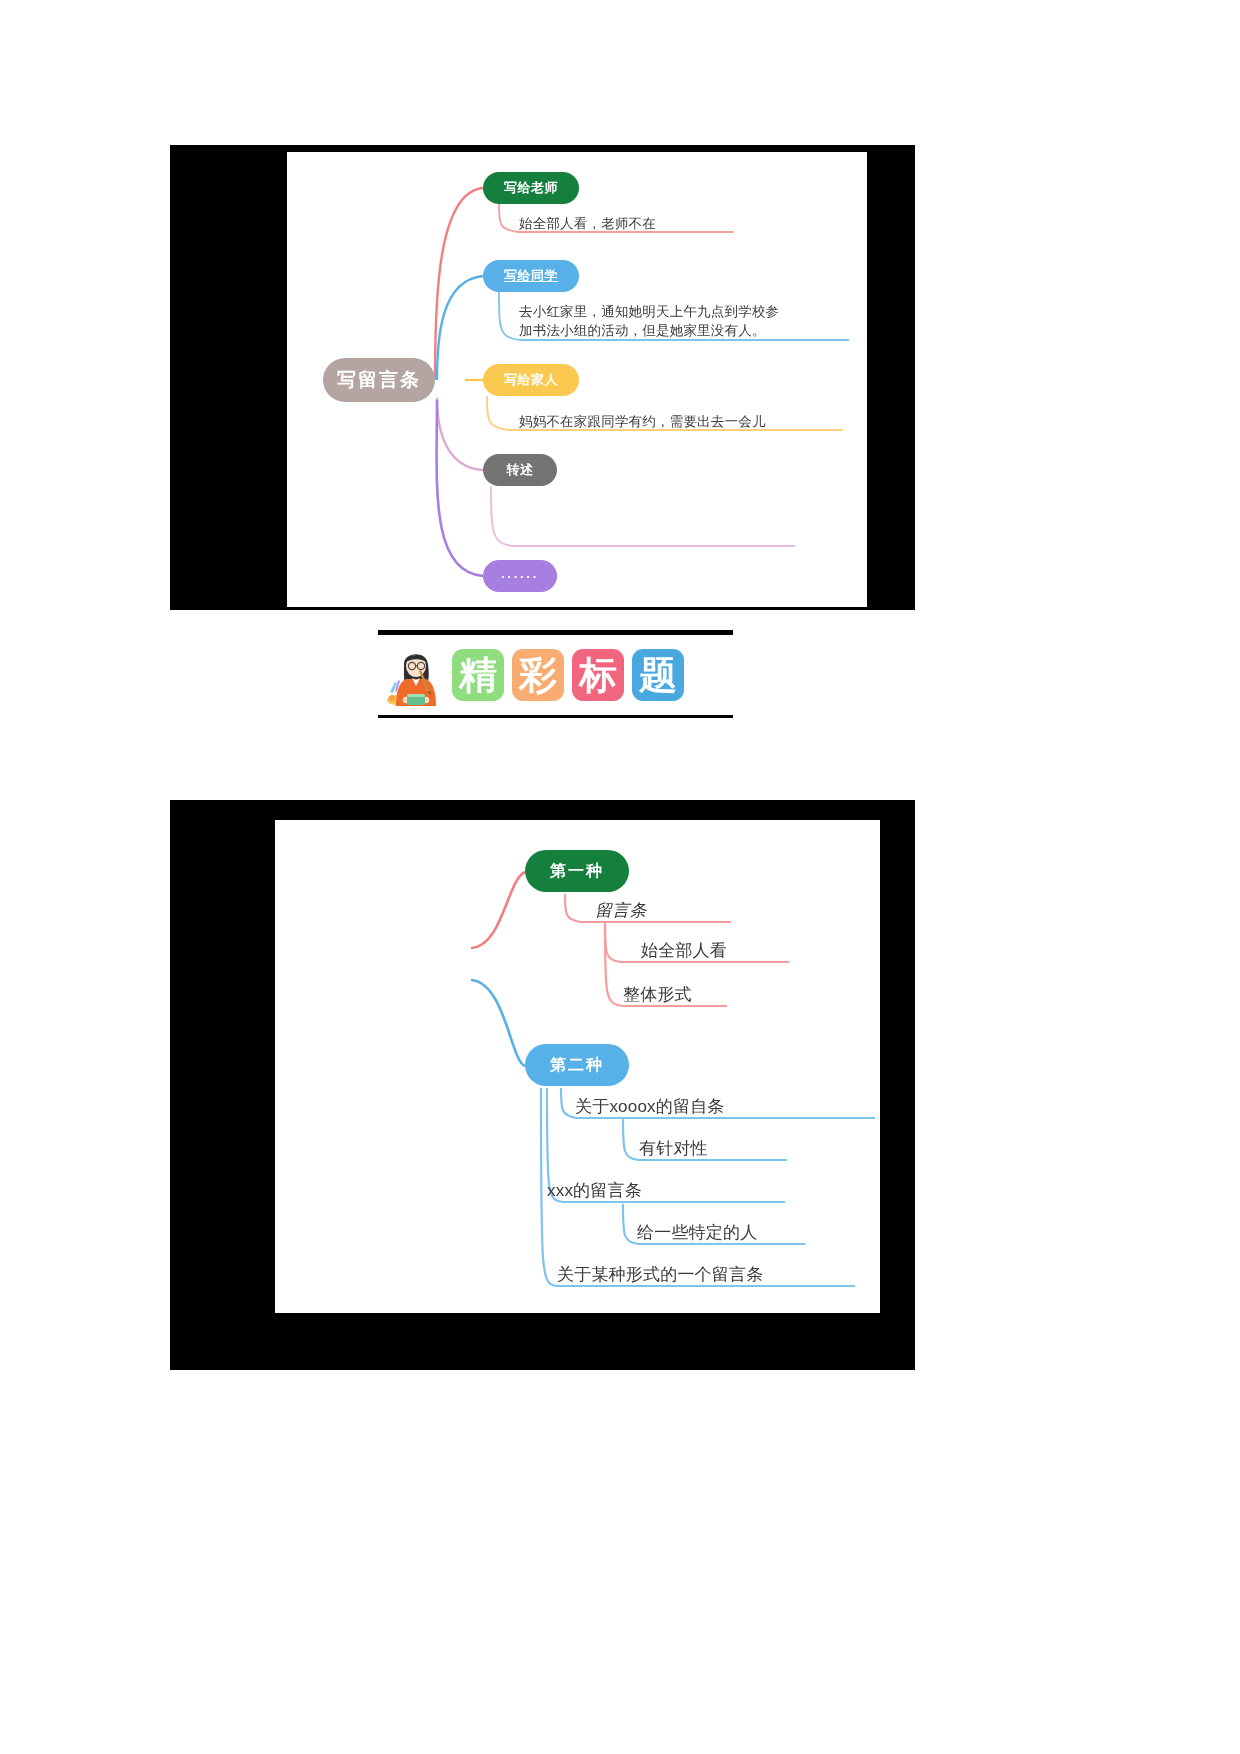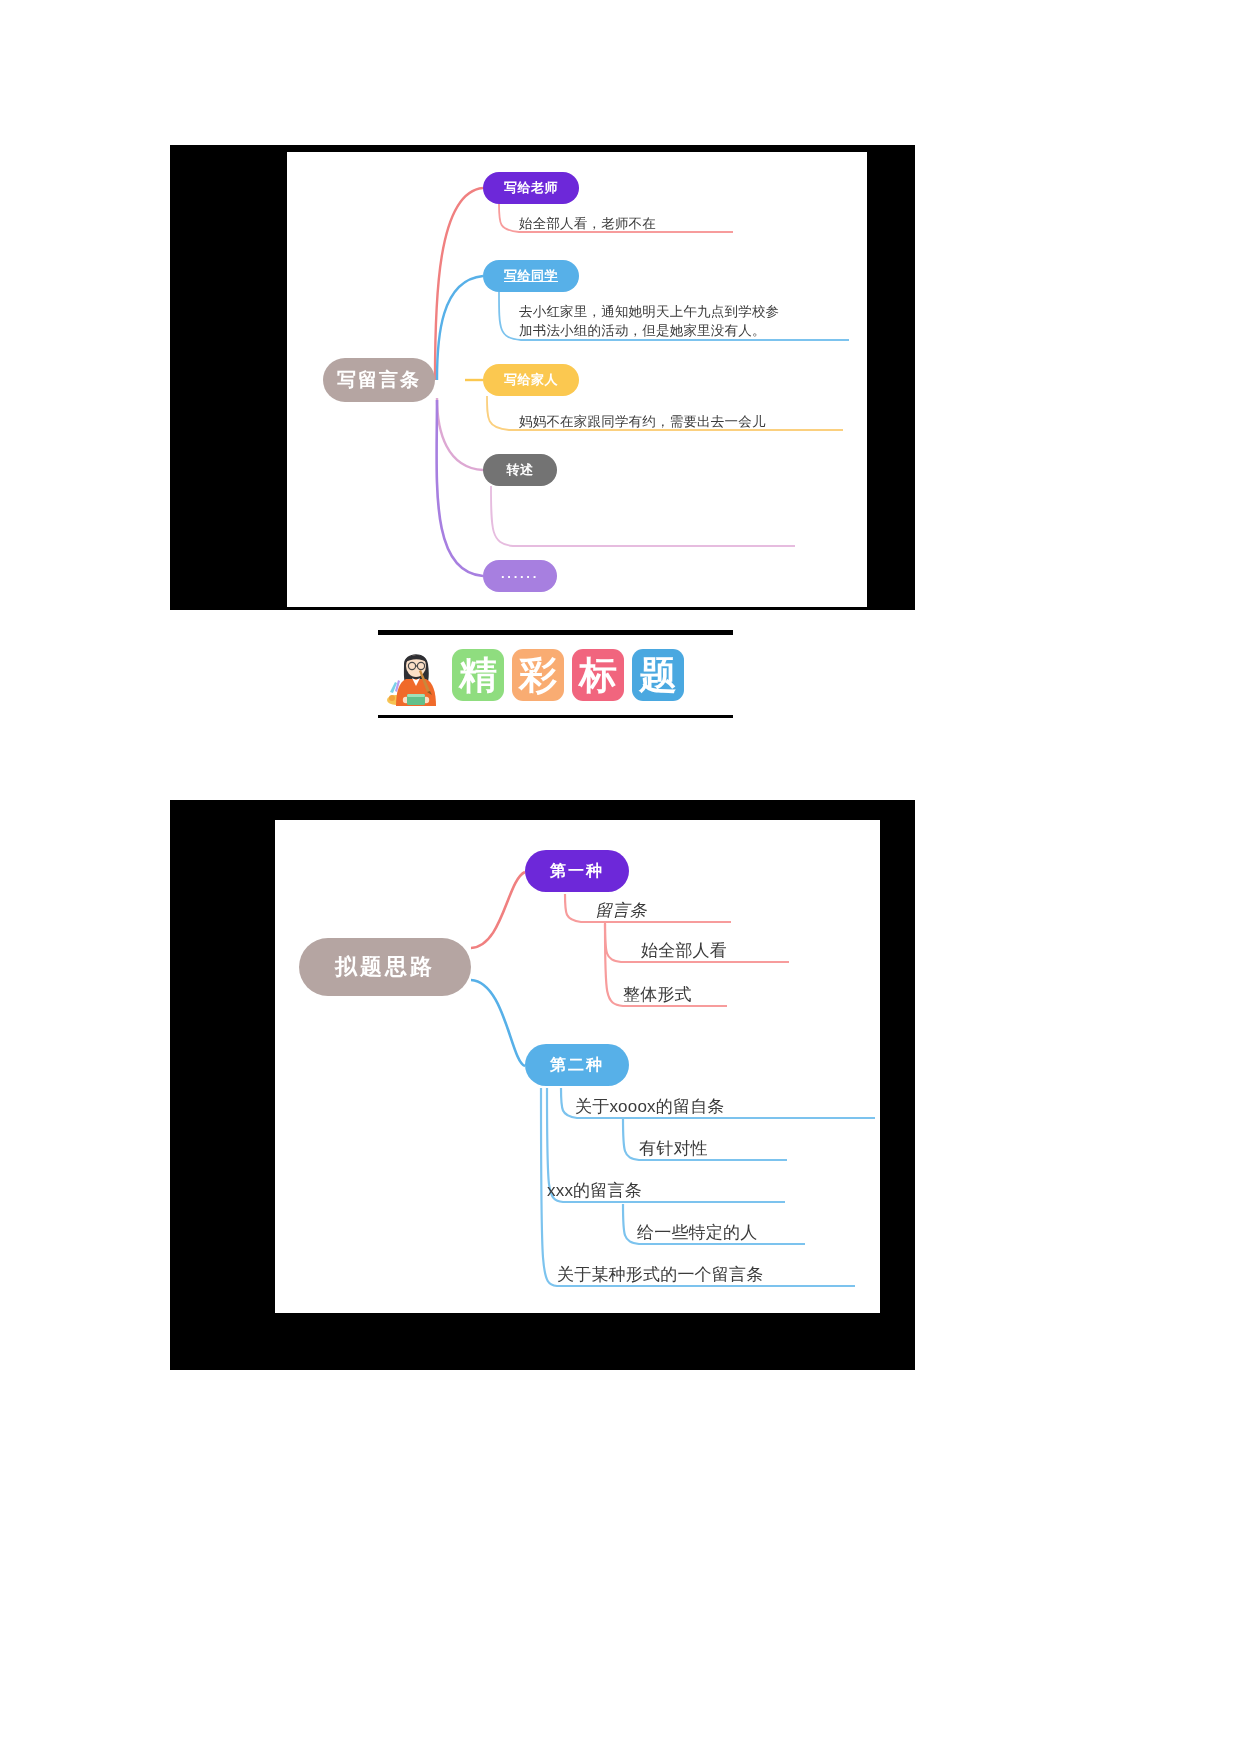--- a/index.html
+++ b/index.html
@@ -54,21 +54,21 @@
     font-weight: bold;
     white-space: nowrap;
     letter-spacing: 0.5px;
   }
   .root {
     background: #b5a5a2;
     font-size: 19px;
     letter-spacing: 2px;
   }
   .cat { font-size: 13px; }
-  .cat.red    { background: #6d28d9; }
+  .cat.red    { background: #15803d; }
   .cat.blue   { background: #57b0e8; }
   .cat.yellow { background: #fbc850; }
   .cat.pink   { background: #737373; }
   .cat.purple { background: #a77fe0; }
 
   .leaf {
     position: absolute;
     color: #3a3a3a;
     font-size: 13.5px;
     line-height: 19px;
@@ -236,23 +236,20 @@
 
       <path d="M348,298 C348,332 348,338 364,340 L512,340" fill="none" stroke="#7cc3ee" stroke-width="2.2"></path>
 
       <path d="M272,268 C272,374 272,380 288,382 L510,382" fill="none" stroke="#7cc3ee" stroke-width="2.2"></path>
 
       <path d="M348,384 C348,416 348,422 364,424 L530,424" fill="none" stroke="#7cc3ee" stroke-width="2.2"></path>
 
       <path d="M266,268 C266,458 266,464 282,466 L580,466" fill="none" stroke="#7cc3ee" stroke-width="2.2"></path>
     </svg>
 
-    <div class="node root" style="left:24px; top:118px; width:172px; height:58px;">
-      <span>拟题思路</span>
-    </div>
 
     <div class="node cat red" style="left:250px; top:30px; width:104px; height:42px;">
       <span>第一种</span>
     </div>
     <div class="leaf" style="left:320px; top:80px;font-style:italic;">留言条</div>
     <div class="leaf" style="left:366px; top:120px;">始全部人看</div>
     <div class="leaf" style="left:348px; top:164px;">整体形式</div>
 
     <div class="node cat blue" style="left:250px; top:224px; width:104px; height:42px;">
       <span>第二种</span>

